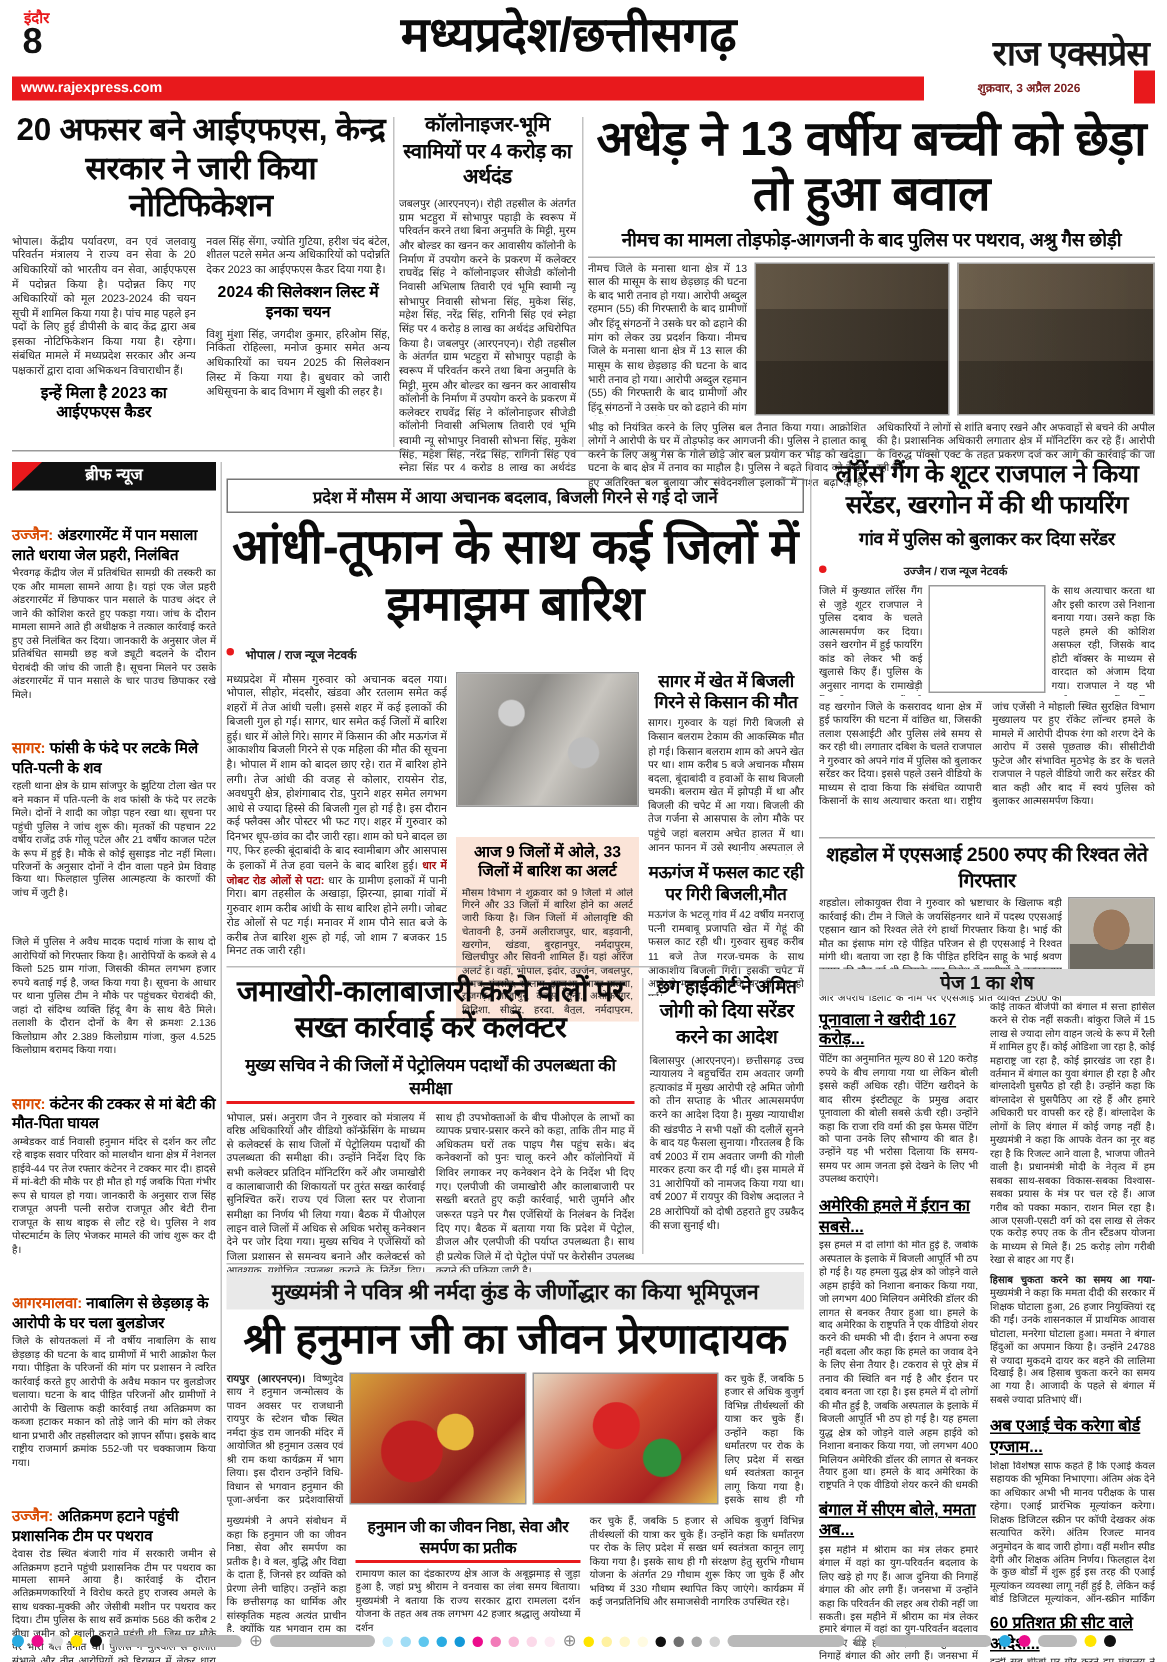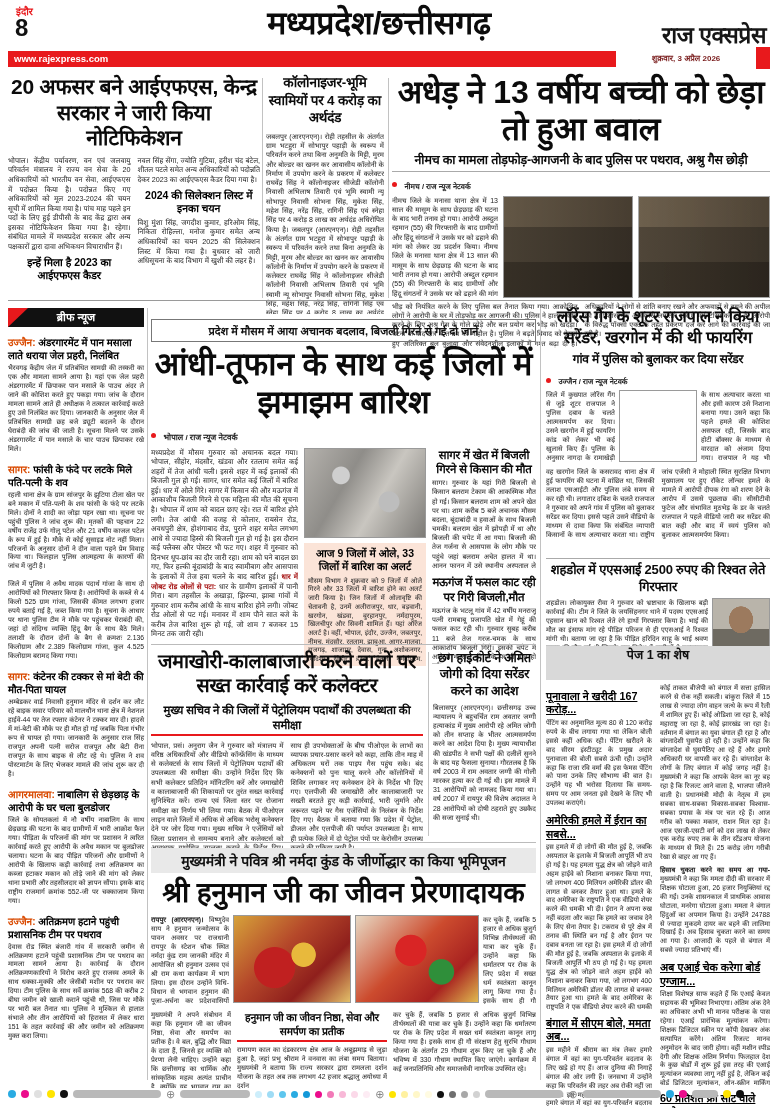--- a/index.html
+++ b/index.html
@@ -43,30 +43,30 @@
      radial-gradient(circle at 60% 45%, #e8b93c 0 14%, transparent 15%),
      radial-gradient(circle at 35% 60%, #c02020 0 22%, transparent 23%),
      linear-gradient(135deg,#d6a23a 0%,#b5482a 40%,#8f1f1c 70%,#e3c06a 100%);}
   .ph-warm2{background:
      radial-gradient(circle at 45% 40%, #d92525 0 18%, transparent 19%),
      radial-gradient(circle at 70% 65%, #2f8f3a 0 12%, transparent 13%),
      linear-gradient(135deg,#e7d9c4 0%,#cc4b2e 45%,#a82220 75%,#e0b94f 100%);}
   
   .brief-head{position:relative;background:#111;color:#fff;font-weight:bold;font-size:11px;height:19px;line-height:19px;text-align:center;}
   .brief-head::before{content:"";position:absolute;left:0;top:0;border-top:19px solid var(--red);border-right:20px solid transparent;}
-  .brief-item{margin-top:9px;}
+  .brief-item{margin-top:24px;}
   .brief-title{font-size:10px;font-weight:bold;color:#000;line-height:1.3;}
   .brief-city{color:#d94a00;font-weight:bold;}
   .brief-body{font-size:6.8px;line-height:1.32;text-align:justify;color:#222;margin-top:2px;}
   
-  .alertbox{background:var(--alert-bg);padding:4px 4px 5px;margin-top:5px;}
+  .alertbox{background:var(--alert-bg);padding:4px 4px 5px;margin-top:20px;}
   .alertbox .ah{font-weight:bold;font-size:10.5px;text-align:center;line-height:1.3;color:#000;}
   .alertbox .ab{font-size:6.7px;line-height:1.3;text-align:justify;color:#222;margin-top:3px;}
   
-  .p1r-head{background:var(--graybar);font-weight:bold;font-size:12.5px;text-align:center;height:34px;line-height:18px;color:#111;}
+  .p1r-head{background:var(--graybar);font-weight:bold;font-size:12.5px;text-align:center;height:18px;line-height:18px;color:#111;}
   .p1r-h{font-weight:bold;font-size:10.8px;color:#000;margin:6px 0 2px;line-height:1.25;text-decoration:underline;}
   .p1r-b{font-size:6.7px;line-height:1.33;text-align:justify;color:#222;}
   .redunder{border-bottom:2px solid var(--red);padding-bottom:2px;}
   
   .regbar{display:flex;align-items:center;gap:5px;}
   .rdot{width:8px;height:8px;border-radius:50%;display:inline-block;}
   .sdot{width:7px;height:7px;border-radius:50%;display:inline-block;}
   .rbar{height:8px;border-radius:4px;background:#b9b9b9;display:inline-block;}
   .rplus{color:#888;font-size:11px;line-height:8px;}
   .kicker-box{border:1px solid #777;font-weight:bold;font-size:11px;text-align:center;padding:3px 4px;color:#111;margin-top:13px;}
@@ -104,24 +104,20 @@
   <div class="abs" style="left:266px;top:74px;width:118px;">
     <div class="hl" style="font-size:13.5px;line-height:1.3;">कॉलोनाइजर-भूमि स्वामियों पर 4 करोड़ का अर्थदंड</div>
     <div class="bodytxt" style="margin-top:5px;height:182px;overflow:hidden;font-size:7px;">जबलपुर (आरएनएन)। रोही तहसील के अंतर्गत ग्राम भटहुरा में सोभापुर पहाड़ी के स्वरूप में परिवर्तन करने तथा बिना अनुमति के मिट्टी, मुरम और बोल्डर का खनन कर आवासीय कॉलोनी के निर्माण में उपयोग करने के प्रकरण में कलेक्टर राघवेंद्र सिंह ने कॉलोनाइजर सीजेडी कॉलोनी निवासी अभिलाष तिवारी एवं भूमि स्वामी न्यू सोभापुर निवासी सोभना सिंह, मुकेश सिंह, महेश सिंह, नरेंद्र सिंह, रागिनी सिंह एवं स्नेहा सिंह पर 4 करोड़ 8 लाख का अर्थदंड अधिरोपित किया है। जबलपुर (आरएनएन)। रोही तहसील के अंतर्गत ग्राम भटहुरा में सोभापुर पहाड़ी के स्वरूप में परिवर्तन करने तथा बिना अनुमति के मिट्टी, मुरम और बोल्डर का खनन कर आवासीय कॉलोनी के निर्माण में उपयोग करने के प्रकरण में कलेक्टर राघवेंद्र सिंह ने कॉलोनाइजर सीजेडी कॉलोनी निवासी अभिलाष तिवारी एवं भूमि स्वामी न्यू सोभापुर निवासी सोभना सिंह, मुकेश सिंह, महेश सिंह, नरेंद्र सिंह, रागिनी सिंह एवं स्नेहा सिंह पर 4 करोड़ 8 लाख का अर्थदंड अधिरोपित किया है।</div>
   </div>
   <div class="vr" style="left:388px;top:78px;height:220px;"></div>
 
   <div class="abs" style="left:392px;top:74px;width:378px;">
     <div class="hl" style="font-size:32px;line-height:1.15;">अधेड़ ने 13 वर्षीय बच्ची को छेड़ा तो हुआ बवाल</div>
     <div class="hl" style="font-size:12.5px;margin-top:3px;font-weight:bold;">नीमच का मामला तोड़फोड़-आगजनी के बाद पुलिस पर पथराव, अश्रु गैस छोड़ी</div>
     <div class="thinrule"></div>
-    <div style="margin:2px 0 3px;">
-      <span class="reddot"></span>
-      <span class="byline" style="font-size:7.5px;">नीमच / राज न्यूज नेटवर्क</span>
-    </div>
     <div style="display:flex;gap:5px;">
       <div class="bodytxt" style="width:106px;height:102px;overflow:hidden;font-size:7px;">नीमच जिले के मनासा थाना क्षेत्र में 13 साल की मासूम के साथ छेड़छाड़ की घटना के बाद भारी तनाव हो गया। आरोपी अब्दुल रहमान (55) की गिरफ्तारी के बाद ग्रामीणों और हिंदू संगठनों ने उसके घर को ढहाने की मांग को लेकर उग्र प्रदर्शन किया। नीमच जिले के मनासा थाना क्षेत्र में 13 साल की मासूम के साथ छेड़छाड़ की घटना के बाद भारी तनाव हो गया। आरोपी अब्दुल रहमान (55) की गिरफ्तारी के बाद ग्रामीणों और हिंदू संगठनों ने उसके घर को ढहाने की मांग को लेकर उग्र प्रदर्शन किया।</div>
       <div class="ph ph-crowd" style="width:130px;height:102px;"></div>
       <div class="ph ph-crowd" style="width:132px;height:102px;filter:brightness(1.1);"></div>
     </div>
     <div class="cols2 bodytxt" style="margin-top:4px;height:54px;overflow:hidden;font-size:7px;">भीड़ को नियंत्रित करने के लिए पुलिस बल तैनात किया गया। आक्रोशित लोगों ने आरोपी के घर में तोड़फोड़ कर आगजनी की। पुलिस ने हालात काबू करने के लिए अश्रु गैस के गोले छोड़े और बल प्रयोग कर भीड़ को खदेड़ा। घटना के बाद क्षेत्र में तनाव का माहौल है। पुलिस ने बढ़ते विवाद को देखते हुए अतिरिक्त बल बुलाया और संवेदनशील इलाकों में गश्त बढ़ा दी है। अधिकारियों ने लोगों से शांति बनाए रखने और अफवाहों से बचने की अपील की है। प्रशासनिक अधिकारी लगातार क्षेत्र में मॉनिटरिंग कर रहे हैं। आरोपी के विरुद्ध पॉक्सो एक्ट के तहत प्रकरण दर्ज कर आगे की कार्रवाई की जा रही है।</div>
   </div>
 
   <div class="hrule" style="left:8px;top:300px;width:762px;"></div>
 
@@ -183,21 +179,21 @@
     </div>
   </div>
   <div class="hrule" style="left:151px;top:644px;width:385px;background:#bbb;"></div>
   <div class="vr" style="left:540px;top:308px;height:772px;"></div>
 
   <div class="abs" style="left:546px;top:306px;width:224px;">
     <div class="hl" style="font-size:16.5px;line-height:1.25;">लॉरेंस गैंग के शूटर राजपाल ने किया सरेंडर, खरगोन में की थी फायरिंग</div>
     <div class="hl" style="font-size:12px;margin-top:3px;">गांव में पुलिस को बुलाकर कर दिया सरेंडर</div>
     <div style="margin:3px 0 2px;">
       <span class="reddot"></span>
-      <span class="byline" style="font-size:7.5px;">उज्जैन / राज न्यूज नेटवर्क</span>
+      <span class="byline" style="font-size:7.5px;margin-left:44px;">उज्जैन / राज न्यूज नेटवर्क</span>
     </div>
     <div style="display:flex;gap:4px;">
       <div class="bodytxt" style="flex:1;font-size:6.8px;height:74px;overflow:hidden;">जिले में कुख्यात लॉरेंस गैंग से जुड़े शूटर राजपाल ने पुलिस दबाव के चलते आत्मसमर्पण कर दिया। उसने खरगोन में हुई फायरिंग कांड को लेकर भी कई खुलासे किए हैं। पुलिस के अनुसार नागदा के रामाखेड़ी निवासी राजपाल पर गैंग से जुड़े होने और अन्य आरोपियों को शरण देने के आरोप थे।</div>
       <div class="ph ph-portrait" style="width:78px;height:72px;"></div>
       <div class="bodytxt" style="flex:1;font-size:6.8px;height:74px;overflow:hidden;">के साथ अत्याचार करता था और इसी कारण उसे निशाना बनाया गया। उसने कहा कि पहले हमले की कोशिश असफल रही, जिसके बाद होटी बॉक्सर के माध्यम से वारदात को अंजाम दिया गया। राजपाल ने यह भी आरोप लगाया कि पुलिस उसके परिवार को परेशान कर रही थी, जिसके चलते उसने आत्मसमर्पण का निर्णय लिया।</div>
     </div>
     <div class="cols2 bodytxt" style="margin-top:3px;height:86px;overflow:hidden;font-size:6.8px;">वह खरगोन जिले के कसरावद थाना क्षेत्र में हुई फायरिंग की घटना में वांछित था, जिसकी तलाश एसआईटी और पुलिस लंबे समय से कर रही थी। लगातार दबिश के चलते राजपाल ने गुरुवार को अपने गांव में पुलिस को बुलाकर सरेंडर कर दिया। इससे पहले उसने वीडियो के माध्यम से दावा किया कि संबंधित व्यापारी किसानों के साथ अत्याचार करता था। राष्ट्रीय जांच एजेंसी ने मोहाली स्थित सुरक्षित विभाग मुख्यालय पर हुए रॉकेट लॉन्चर हमले के मामले में आरोपी दीपक रंगा को शरण देने के आरोप में उससे पूछताछ की। सीसीटीवी फुटेज और संभावित मुठभेड़ के डर के चलते राजपाल ने पहले वीडियो जारी कर सरेंडर की बात कही और बाद में स्वयं पुलिस को बुलाकर आत्मसमर्पण किया।</div>
     <div class="thinrule" style="margin-top:5px;"></div>
     <div class="hl" style="font-size:13px;line-height:1.25;margin-top:3px;">शहडोल में एएसआई 2500 रुपए की रिश्वत लेते गिरफ्तार</div>
     <div style="margin-top:3px;overflow:hidden;">

